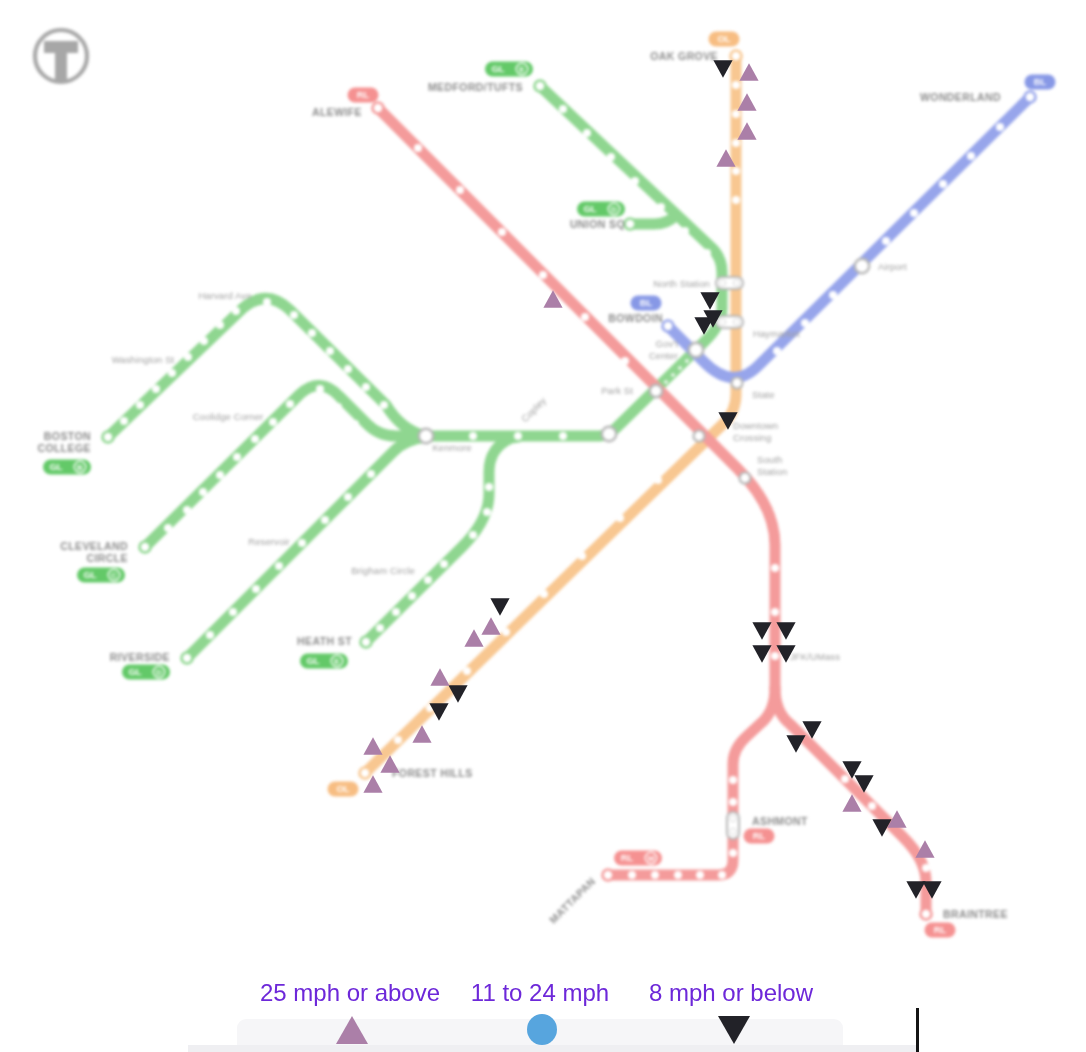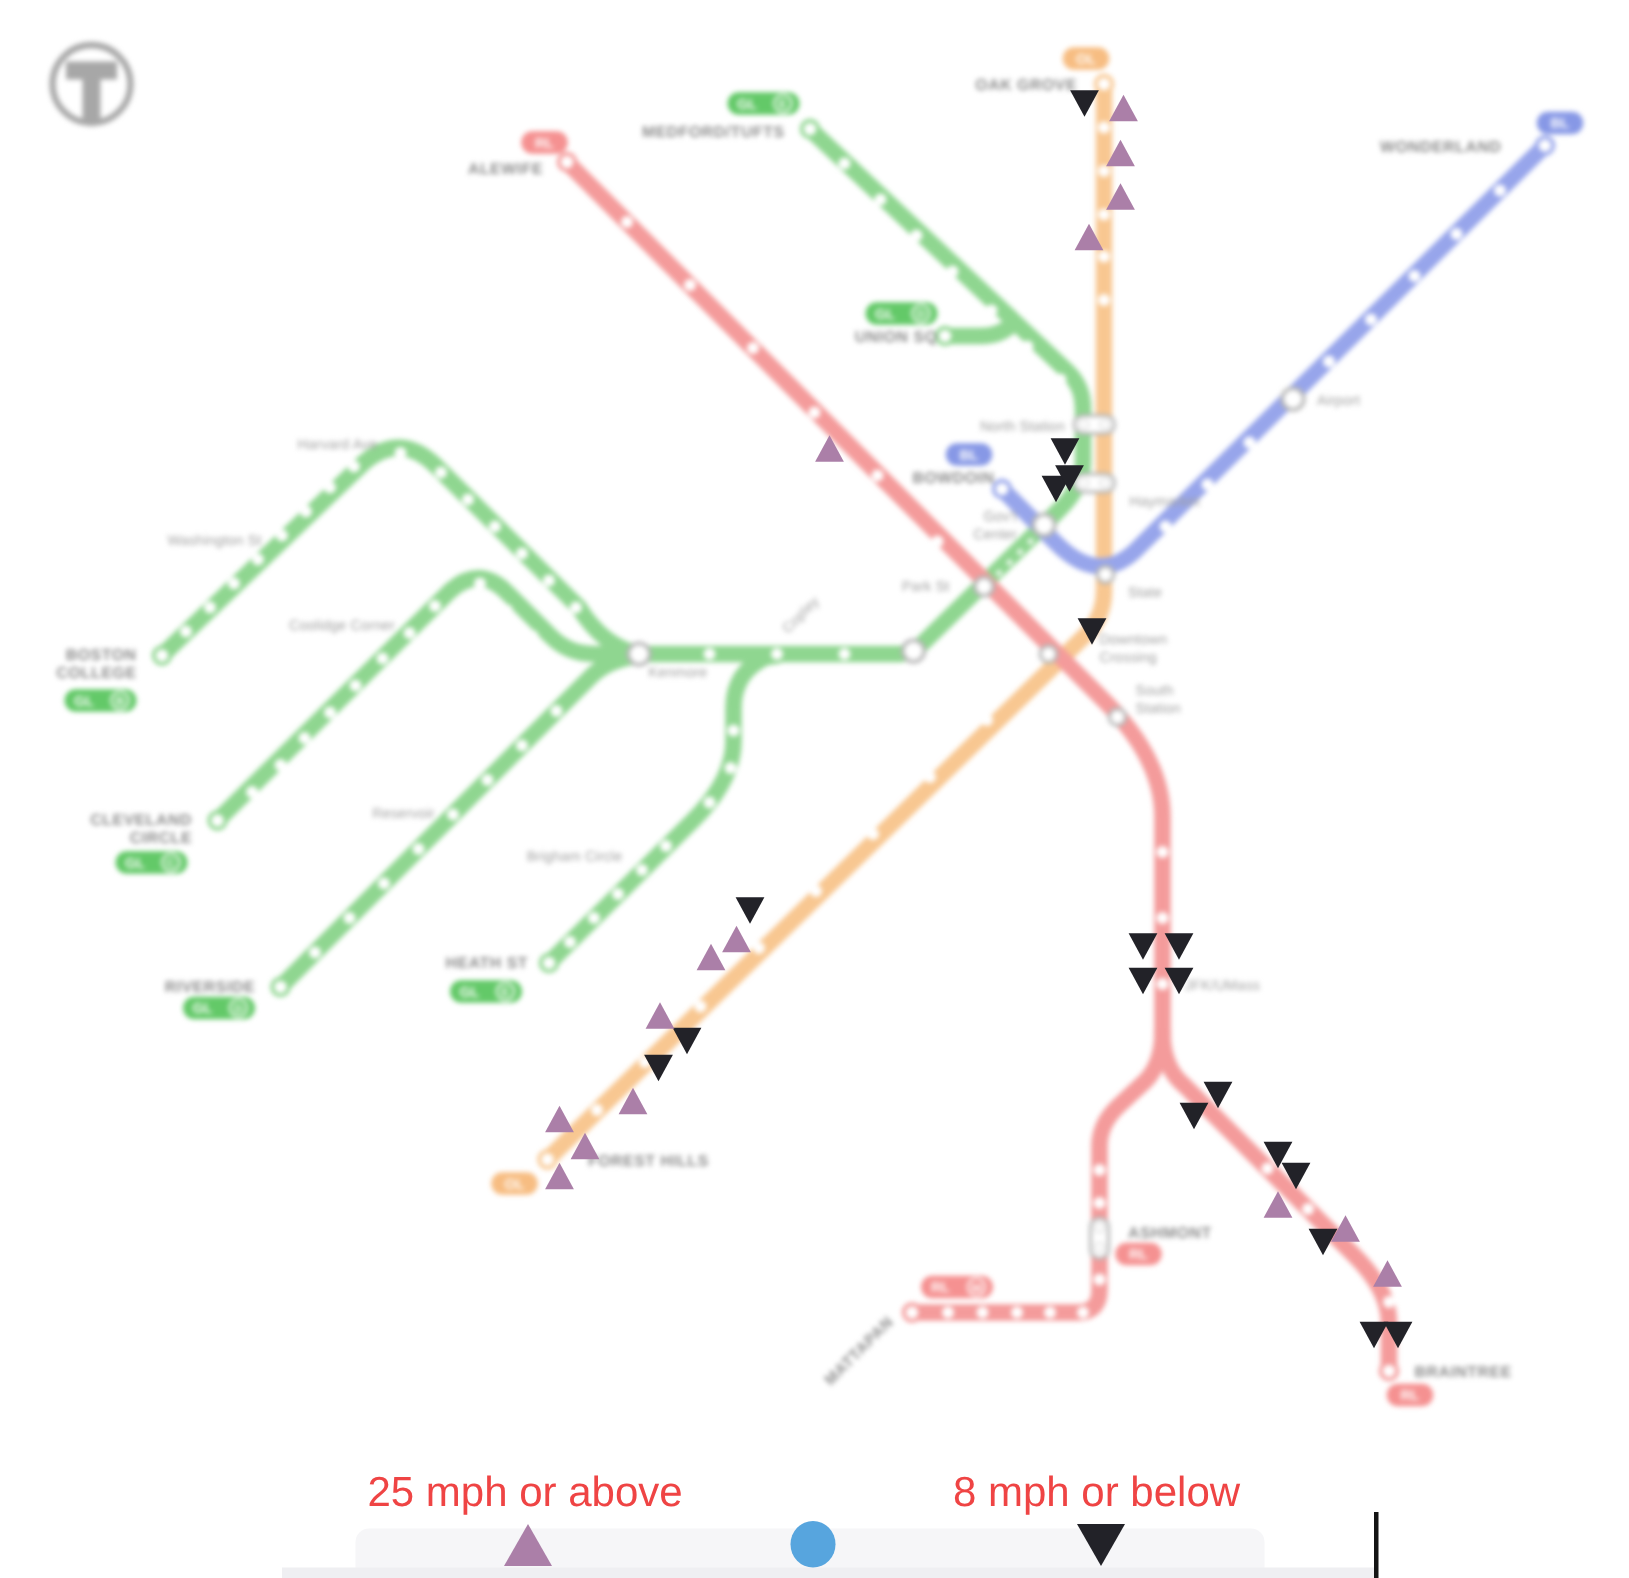--- a/index.html
+++ b/index.html
@@ -3,21 +3,21 @@
 <meta charset="utf-8">
 <style>
   html,body{margin:0;padding:0;background:#fff;}
   #stage{position:relative;width:1086px;height:1052px;background:#fff;overflow:hidden;
          font-family:"Liberation Sans", sans-serif;}
   #map-blur{position:absolute;left:0;top:0;width:1086px;height:1052px;filter:blur(1.7px);}
   #map-svg,#marker-svg{position:absolute;left:0;top:0;}
   #marker-svg{pointer-events:none;}
   .legend-band{position:absolute;background:#f6f6f8;border-radius:9px 9px 0 0;}
   .legend-band2{position:absolute;background:#efeff2;}
-  .legend-label{position:absolute;transform:translateX(-50%);font-size:28px;color:#ef4444;
+  .legend-label{position:absolute;transform:translateX(-50%);font-size:24px;color:#6d28d9;
                 white-space:nowrap;letter-spacing:0px;}
   .legend-marker{position:absolute;transform:translateX(-50%);}
   .tri-up{width:0;height:0;border-left:16px solid transparent;border-right:16px solid transparent;}
   .tri-down{width:0;height:0;border-left:16px solid transparent;border-right:16px solid transparent;}
   .legend-circle{width:30px;height:31px;border-radius:50%;}
   .vline{position:absolute;background:#141414;}
   text{font-family:"Liberation Sans", sans-serif;}
 </style>
 </head>
 <body>
@@ -369,18 +369,19 @@
       <path d="M 915.4 857.8 L 934.6 857.8 L 925 840.2 Z" fill="#ab7fa8"></path>
       <path d="M 906.4 881.2 L 925.6 881.2 L 916 898.8 Z" fill="#222228"></path>
       <path d="M 922.4 881.2 L 941.6 881.2 L 932 898.8 Z" fill="#222228"></path>
     </svg>
 
   <div class="legend-band" style="left:237px;top:1019px;width:606px;height:33px;"></div>
   <div class="legend-band2" style="left:188px;top:1045px;width:730px;height:7px;"></div>
   <div class="vline" style="left:916px;top:1008px;width:3px;height:44px;"></div>
 
   <div class="legend-label" style="left:350px;top:979px;">25 mph or above</div>
+  <div class="legend-label" style="left:540px;top:979px;">11 to 24 mph</div>
   <div class="legend-label" style="left:731px;top:979px;">8 mph or below</div>
 
   <div class="legend-marker tri-up" style="left:352px;top:1016px;border-bottom:28px solid #ab7fa8;"></div>
   <div class="legend-marker legend-circle" style="left:542px;top:1014px;background:#57a5de;"></div>
   <div class="legend-marker tri-down" style="left:734px;top:1016px;border-top:28px solid #222228;"></div>
 </div>
 
 </body></html>

